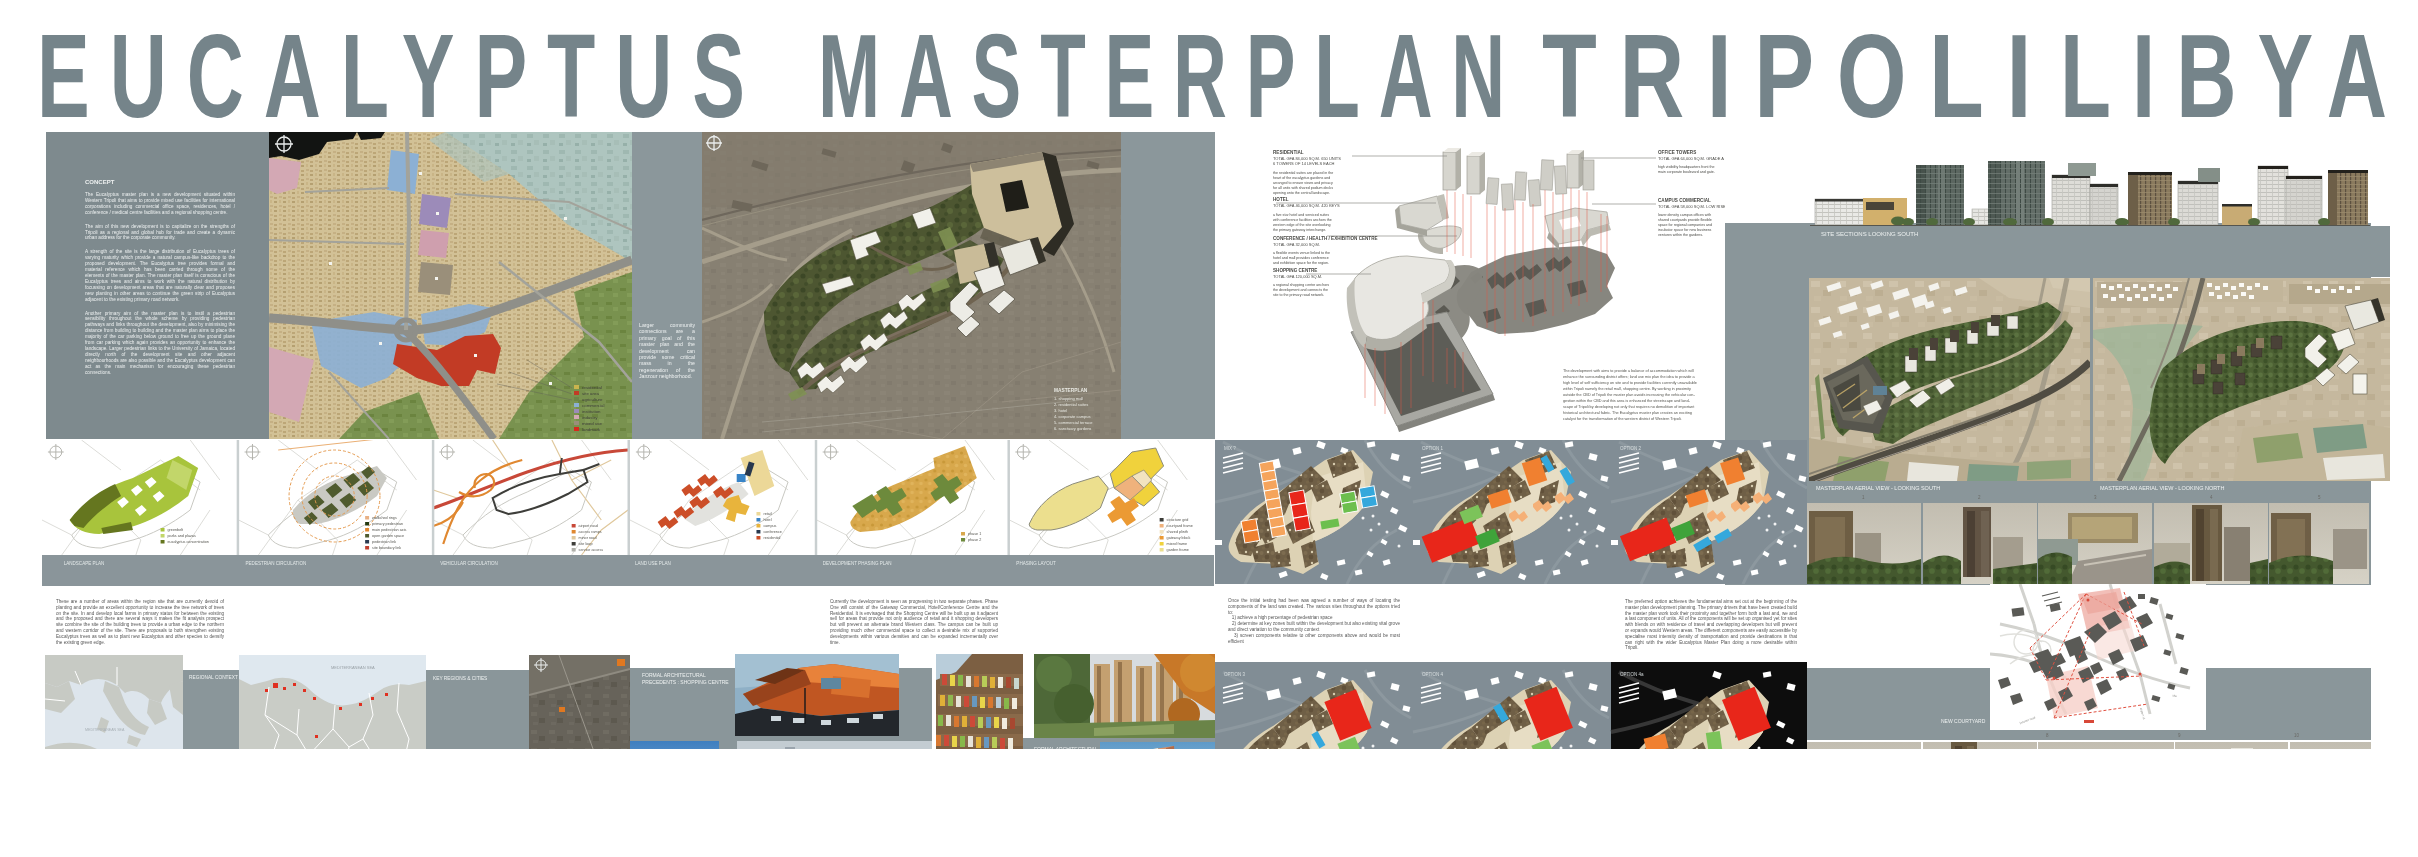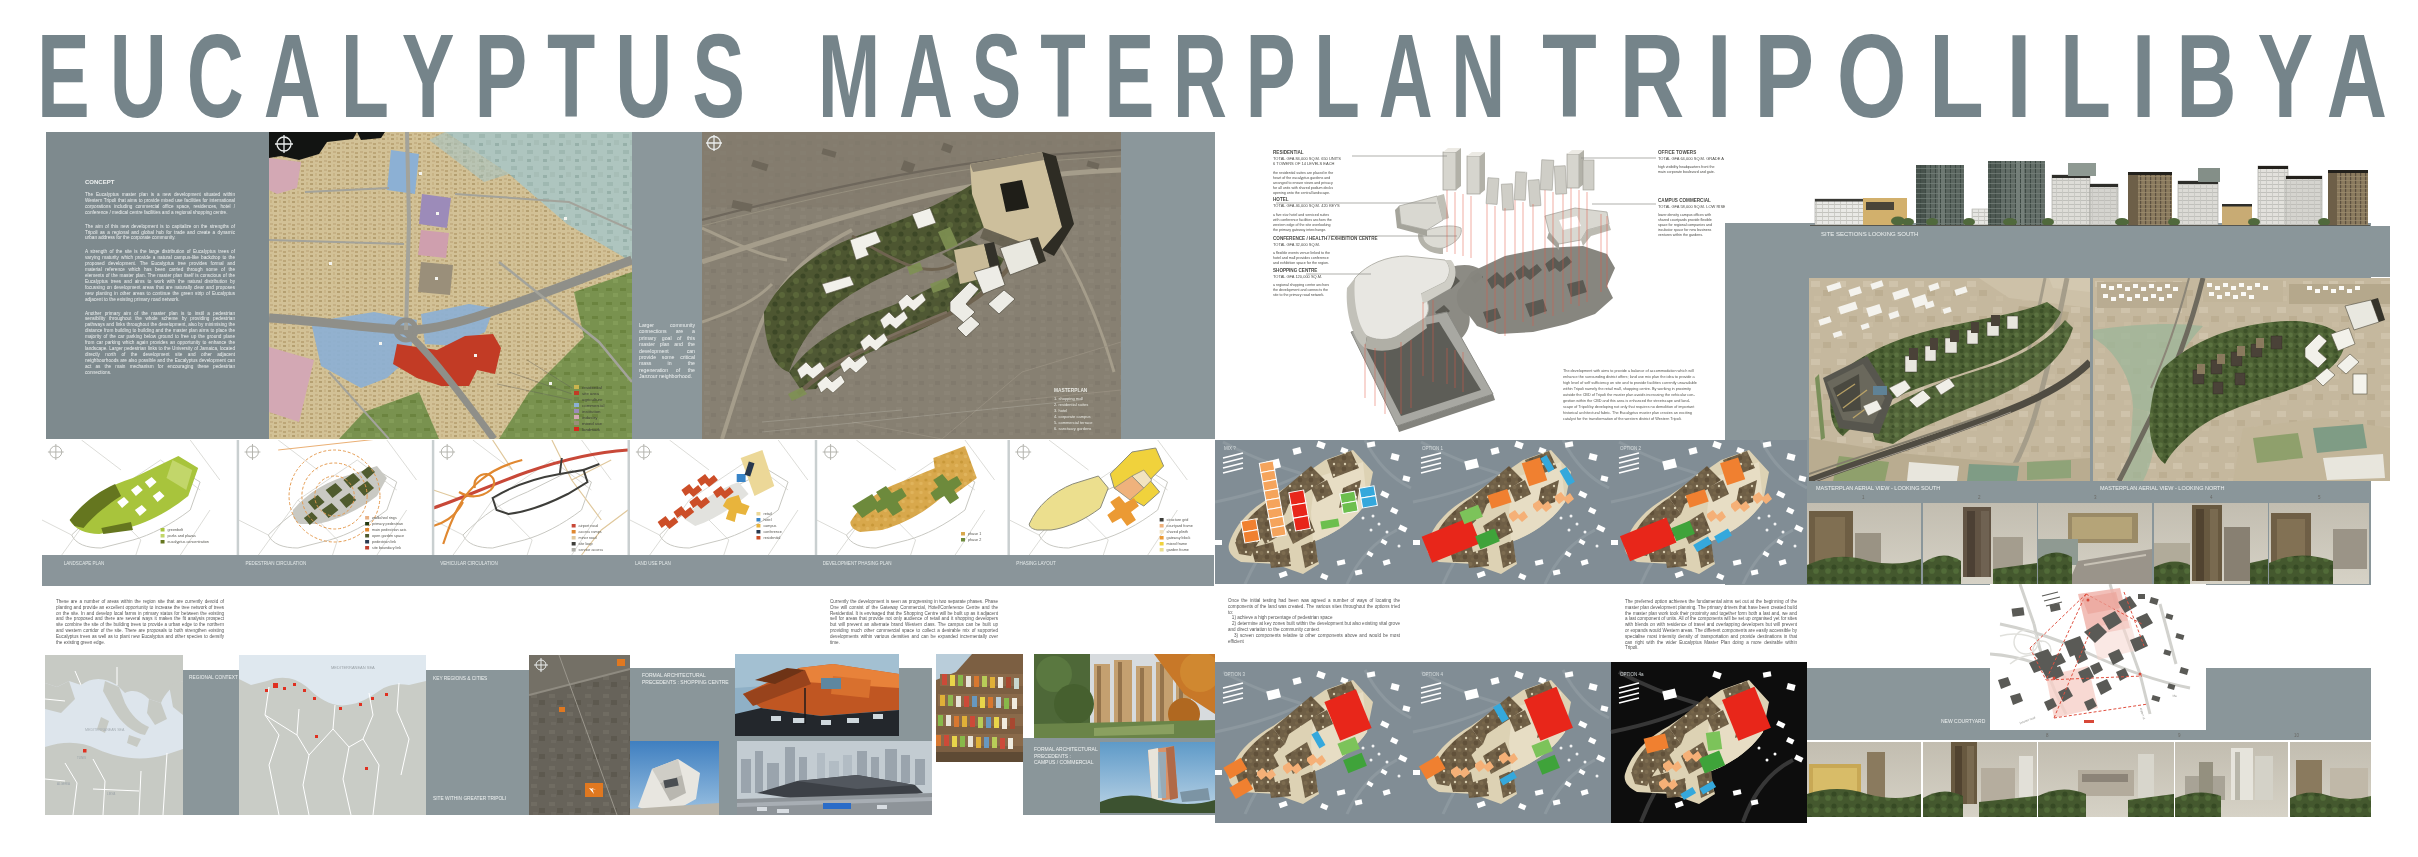--- a/index.html
+++ b/index.html
@@ -1,16 +1,16 @@
 <!DOCTYPE html>
 <html><head>
 <meta charset="utf-8">
 <style>
 html,body{margin:0;padding:0;background:#fff;}
-#board{position:relative;width:2418px;height:857px;background:#fff;overflow:hidden;
+#board{position:relative;width:2418px;height:749px;background:#fff;overflow:hidden;
   font-family:"Liberation Sans",sans-serif;}
 .abs{position:absolute;}
 .w{color:#eef1f1;}
 .g{color:#3c3c3c;}
 .just{text-align:justify;}
 svg{display:block;}
 </style>
 </head>
 <body>
 <div id="board">

